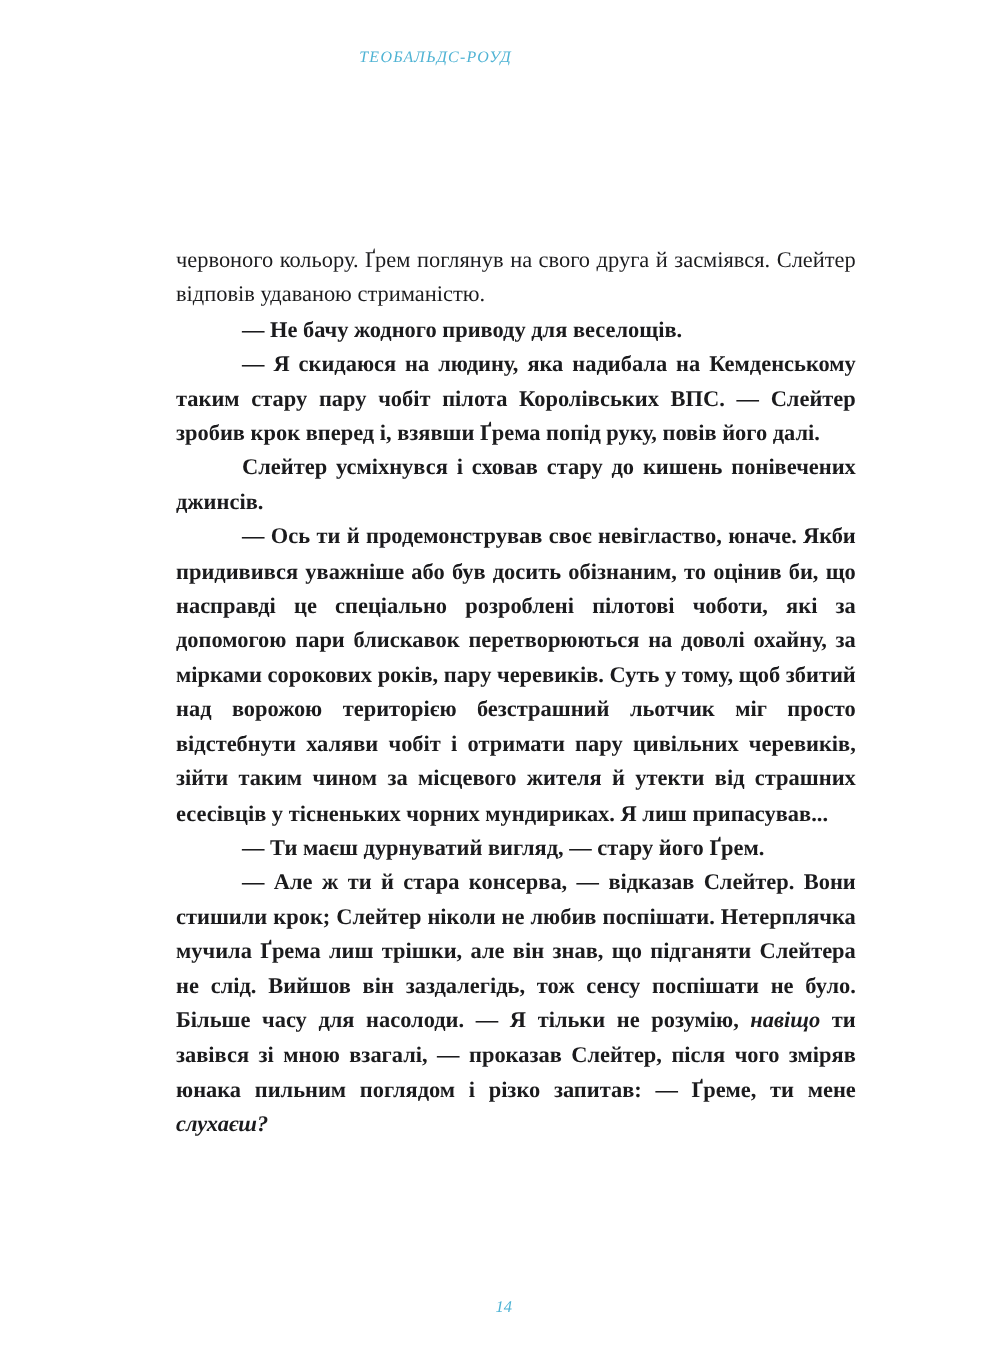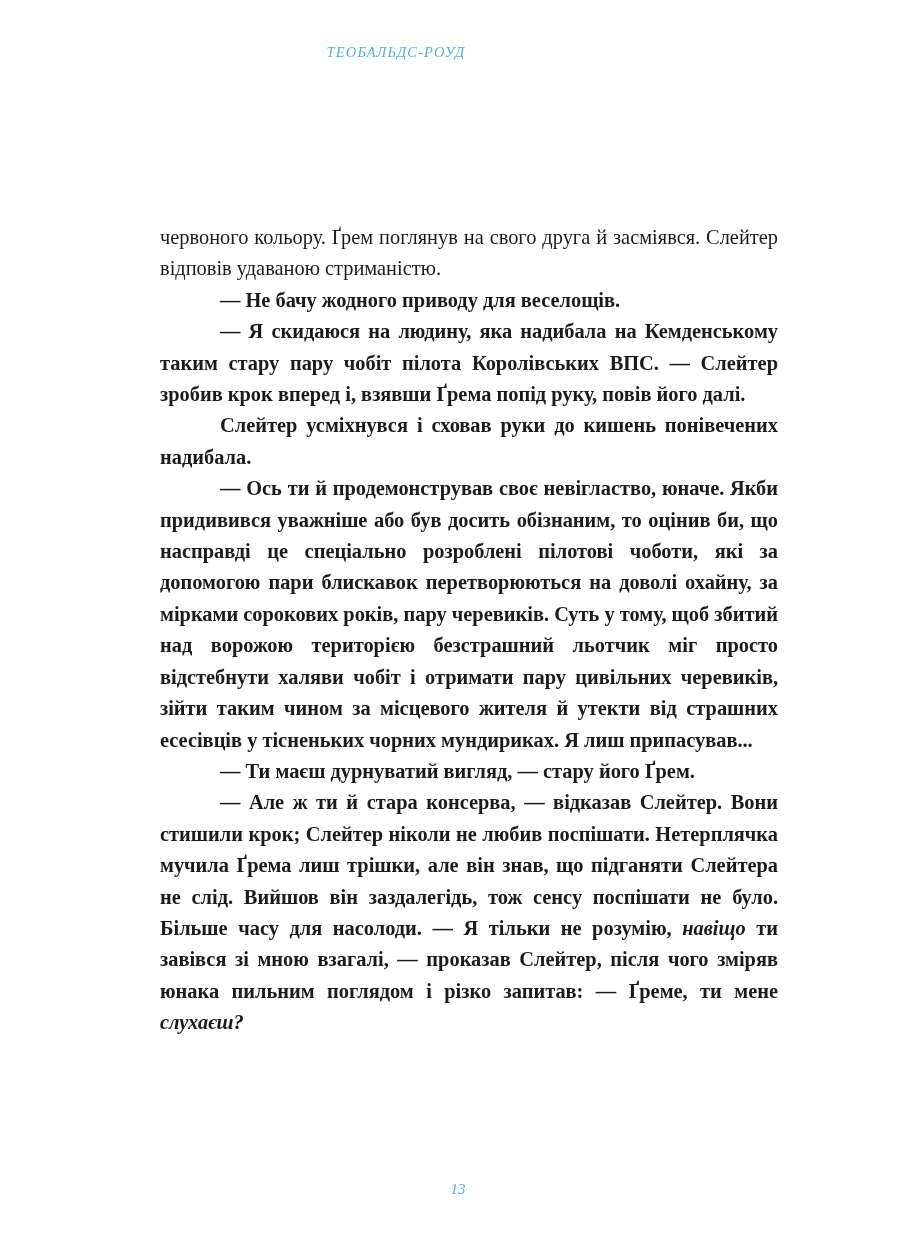--- a/index.html
+++ b/index.html
@@ -81,21 +81,21 @@
 <body>
 
 <div class="page">
 
   <div class="running-head" style="color: rgb(79, 179, 212);">ТЕОБАЛЬДС-РОУД</div>
 
   <div class="textblock">
       <p class="para">червоного кольору. Ґрем поглянув на свого друга й засміявся. Слейтер відповів удаваною стриманістю.</p>
       <p class="para indent">— Не бачу жодного приводу для веселощів.</p>
       <p class="para indent">— Я скидаюся на людину, яка надибала на Кемденському таким стару пару чобіт пілота Королівських ВПС. — Слейтер зробив крок вперед і, взявши Ґрема попід руку, повів його далі.</p>
-      <p class="para indent">Слейтер усміхнувся і сховав руки до кишень понівечених надибала.</p>
+      <p class="para indent">Слейтер усміхнувся і сховав стару до кишень понівечених джинсів.</p>
       <p class="para indent">— Ось ти й продемонстрував своє невігластво, юначе. Якби придивився уважніше або був досить обізнаним, то оцінив би, що насправді це спеціально розроблені пілотові чоботи, які за допомогою пари блискавок перетворюються на доволі охайну, за мірками сорокових років, пару черевиків. Суть у тому, щоб збитий над ворожою територією безстрашний льотчик міг просто відстебнути халяви чобіт і отримати пару цивільних черевиків, зійти таким чином за місцевого жителя й утекти від страшних есесівців у тісненьких чорних мундириках. Я лиш припасував...</p>
       <p class="para indent">— Ти маєш дурнуватий вигляд, — стару його Ґрем.</p>
       <p class="para indent"><span>— Але ж ти й стара консерва, — відказав Слейтер. Вони стишили крок; Слейтер ніколи не любив поспішати. Нетерплячка мучила Ґрема лиш трішки, але він знав, що підганяти Слейтера не слід. Вийшов він заздалегідь, тож сенсу поспішати не було. Більше часу для насолоди. — Я тільки не розумію, </span><em>навіщо</em><span> ти завівся зі мною взагалі, — проказав Слейтер, після чого зміряв юнака пильним поглядом і різко запитав: — Ґреме, ти мене </span><em>слухаєш?</em></p>
     </div>
 
-  <div class="folio" style="color: rgb(79, 179, 212);">13</div>
+  <div class="folio" style="color: rgb(79, 179, 212);">14</div>
 
 </div>
 
 </body></html>

